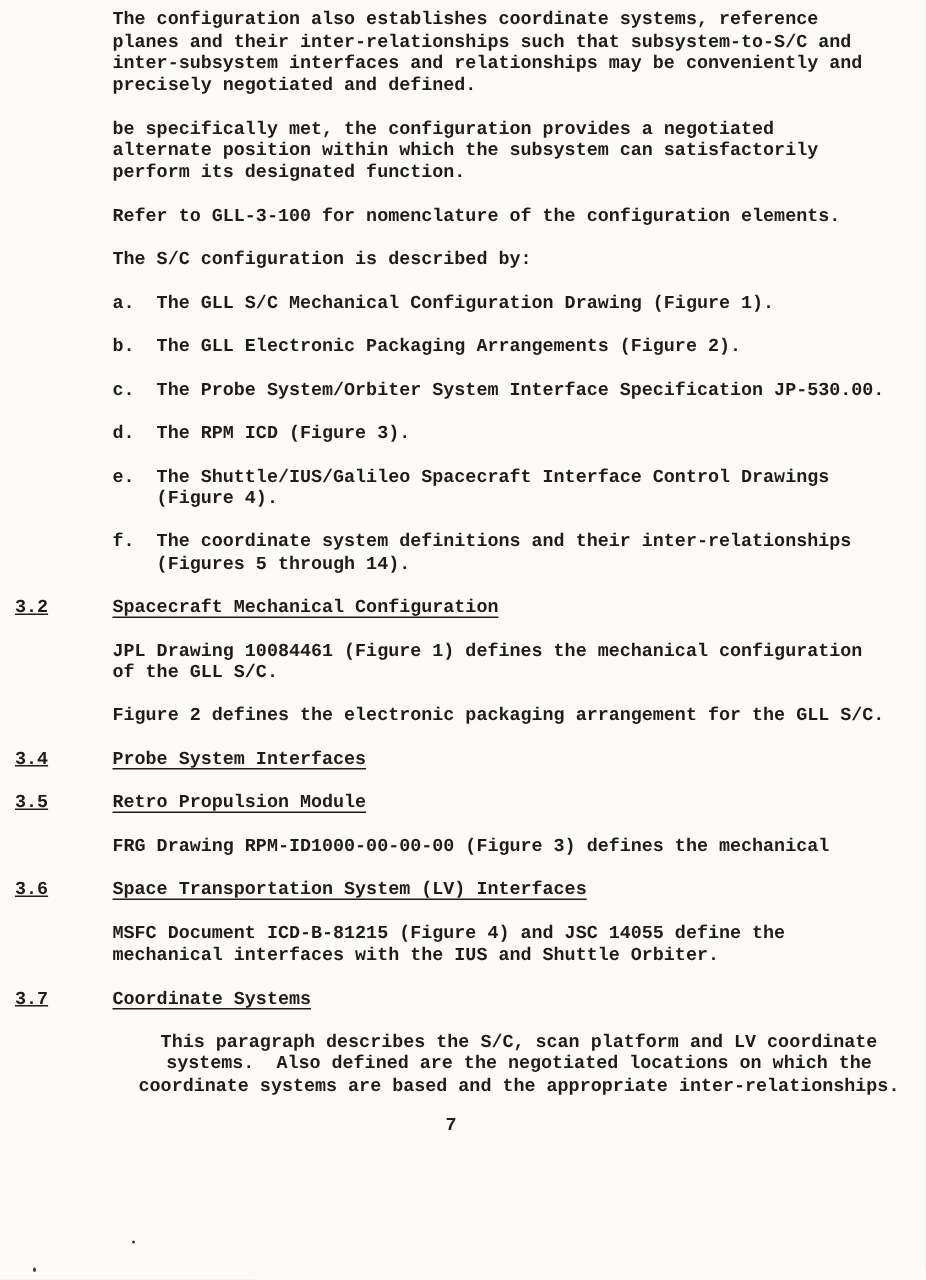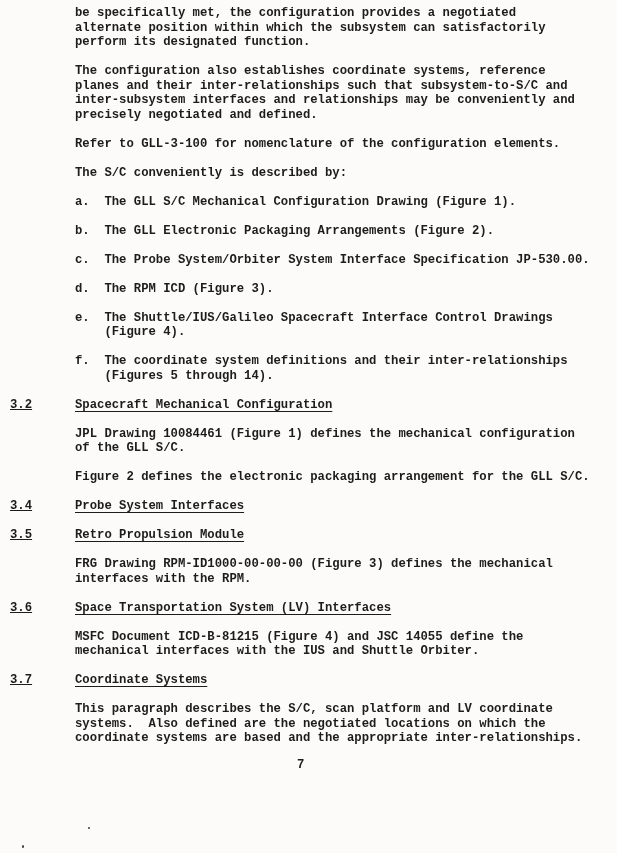--- a/index.html
+++ b/index.html
@@ -32,47 +32,47 @@
   .speck-2 { left: 88px; top: 827px; width: 2px; height: 2px; }
 </style>
 </head>
 <body>
 
 <div class="page">
 
   <div class="row">
     <div class="col-num"></div>
     <div class="col-text">
-      <div class="ln">be specifically met, the configuration provides a negotiated</div>
-      <div class="ln">alternate position within which the subsystem can satisfactorily</div>
-      <div class="ln">perform its designated function.</div>
-    </div>
-  </div>
-
-  <div class="row">
-    <div class="col-num"></div>
-    <div class="col-text">
       <div class="ln">The configuration also establishes coordinate systems, reference</div>
       <div class="ln">planes and their inter-relationships such that subsystem-to-S/C and</div>
       <div class="ln">inter-subsystem interfaces and relationships may be conveniently and</div>
       <div class="ln">precisely negotiated and defined.</div>
     </div>
   </div>
 
   <div class="row">
     <div class="col-num"></div>
     <div class="col-text">
+      <div class="ln">be specifically met, the configuration provides a negotiated</div>
+      <div class="ln">alternate position within which the subsystem can satisfactorily</div>
+      <div class="ln">perform its designated function.</div>
+    </div>
+  </div>
+
+  <div class="row">
+    <div class="col-num"></div>
+    <div class="col-text">
       <div class="ln">Refer to GLL-3-100 for nomenclature of the configuration elements.</div>
     </div>
   </div>
 
   <div class="row">
     <div class="col-num"></div>
     <div class="col-text">
-      <div class="ln">The S/C conveniently is described by:</div>
+      <div class="ln">The S/C configuration is described by:</div>
     </div>
   </div>
 
   <div class="row">
     <div class="col-num"></div>
     <div class="col-text">
       <div class="ln">a.  The GLL S/C Mechanical Configuration Drawing (Figure 1).</div>
     </div>
   </div>
 
@@ -148,21 +148,20 @@
     <div class="col-num">3.5</div>
     <div class="col-text">
       <div class="ln"><span class="u">Retro Propulsion Module</span></div>
     </div>
   </div>
 
   <div class="row">
     <div class="col-num"></div>
     <div class="col-text">
       <div class="ln">FRG Drawing RPM-ID1000-00-00-00 (Figure 3) defines the mechanical</div>
-      <div class="ln">interfaces with the RPM.</div>
     </div>
   </div>
 
   <div class="row">
     <div class="col-num">3.6</div>
     <div class="col-text">
       <div class="ln"><span class="u">Space Transportation System (LV) Interfaces</span></div>
     </div>
   </div>
 
@@ -174,21 +173,21 @@
     </div>
   </div>
 
   <div class="row">
     <div class="col-num">3.7</div>
     <div class="col-text">
       <div class="ln"><span class="u">Coordinate Systems</span></div>
     </div>
   </div>
 
-  <div class="row" style="margin-bottom:12px;">
+  <div class="row" style="margin-bottom:12px;text-align:center;">
     <div class="col-num"></div>
     <div class="col-text">
       <div class="ln">This paragraph describes the S/C, scan platform and LV coordinate</div>
       <div class="ln">systems.  Also defined are the negotiated locations on which the</div>
       <div class="ln">coordinate systems are based and the appropriate inter-relationships.</div>
     </div>
   </div>
 
   <div class="pagenum-row">
     <span>7</span>

